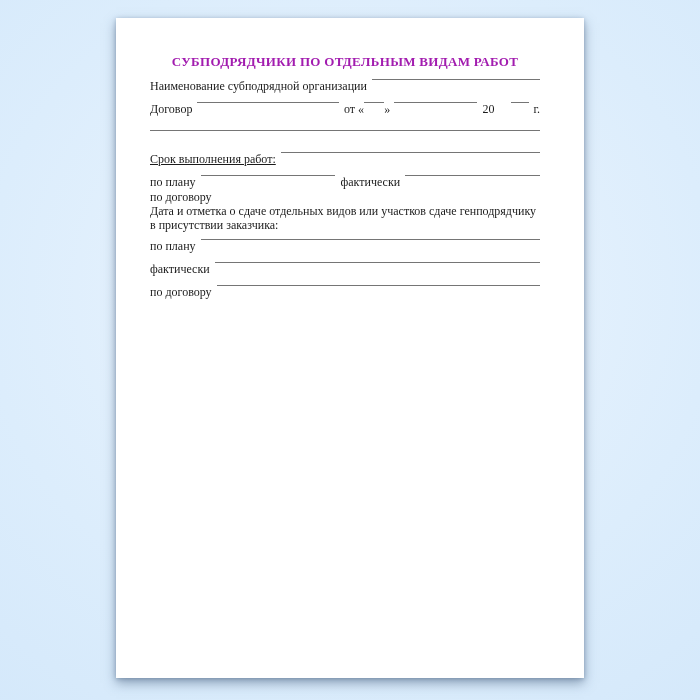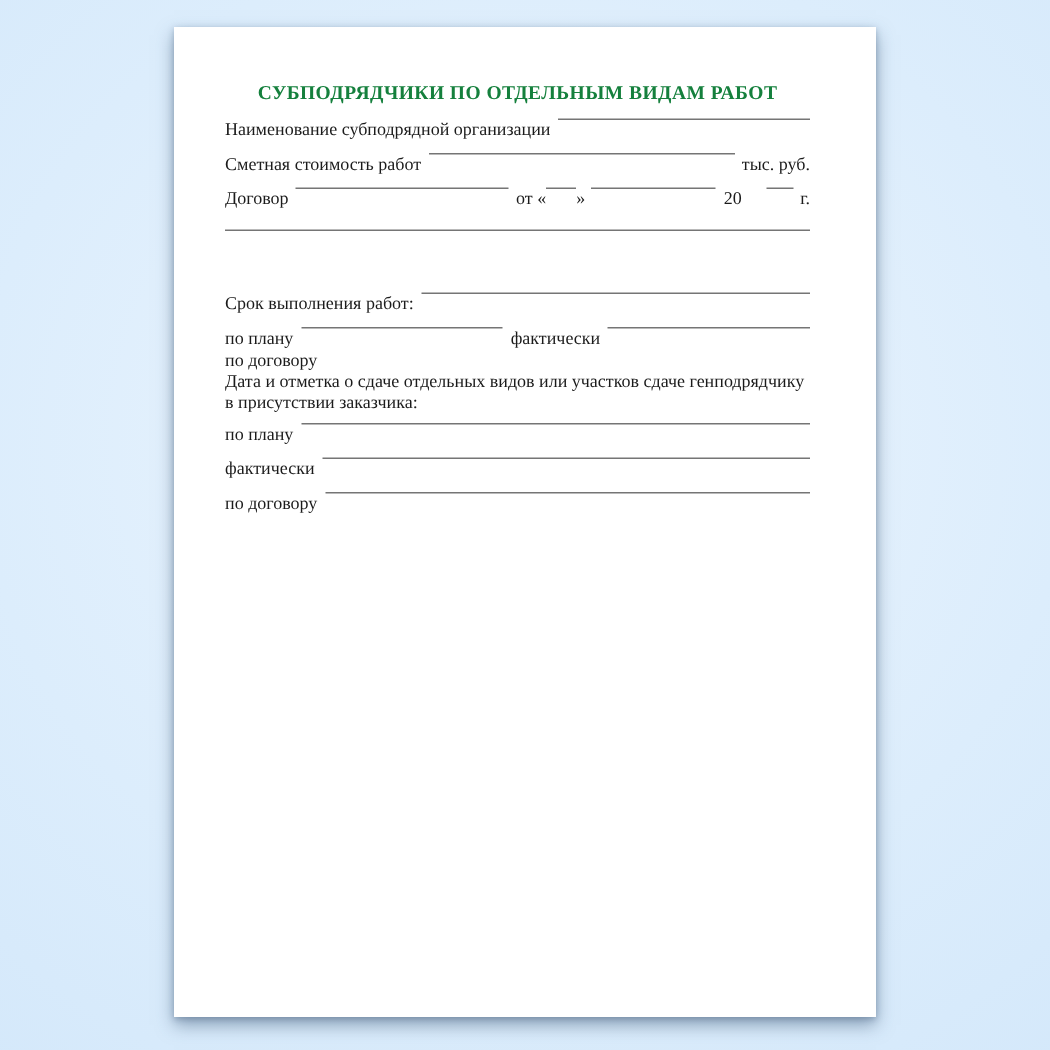--- a/index.html
+++ b/index.html
@@ -31,21 +31,21 @@
     line-height: 14px;
     color: #1b1b1b;
   }
   .title {
     text-align: center;
     font-size: 13px;
     line-height: 15px;
     font-weight: bold;
     letter-spacing: 0.3px;
     margin: 0 0 10px 0;
-    color: #15803d;
+    color: #a21caf;
   }
   .row {
     display: flex;
     white-space: nowrap;
     margin-top: 9px;
     min-height: 14px;
   }
   .row .lbl { flex: 0 0 auto; }
   .blank {
     flex: 1 1 auto;
@@ -55,21 +55,21 @@
   }
   .pr  { margin-right: 5px; }
   .pl  { margin-left: 5px; }
   .ml4 { margin-left: 4px; }
   .mr3 { margin-right: 17px; }
   .w20 { flex: 0 0 20px; }
   .w18 { flex: 0 0 18px; }
   .grow17 { flex: 1.7 1 0; }
   .grow10 { flex: 1.0 1 0; }
   .row.line-only { margin-top: 14px; }
-  .row.mt12 { margin-top: 28px; }
+  .row.mt12 { margin-top: 8px; text-decoration: underline; }
   .row.tight { margin-top: 1px; }
   .row.mt7 { margin-top: 7px; }
   .para {
     margin-top: 0;
     white-space: normal;
     line-height: 14px;
   }
 </style>
 </head>
 <body>
@@ -79,25 +79,20 @@
     <div class="content">
 
       <h1 class="title">СУБПОДРЯДЧИКИ ПО ОТДЕЛЬНЫМ ВИДАМ РАБОТ</h1>
 
       <div class="row">
         <span class="lbl pr">Наименование субподрядной организации</span>
         <span class="blank"></span>
       </div>
 
 
-      <div class="row">
-        <span class="lbl pr">Сметная стоимость работ</span>
-        <span class="blank"></span>
-        <span class="lbl pl">тыс. руб.</span>
-      </div>
 
       <div class="row">
         <span class="lbl pr">Договор</span>
         <span class="blank grow17"></span>
         <span class="lbl pl">от «</span>
         <span class="blank w20"></span>
         <span class="lbl">»</span>
         <span class="blank grow10 ml4"></span>
         <span class="lbl pl mr3">20</span>
         <span class="blank w18"></span>

